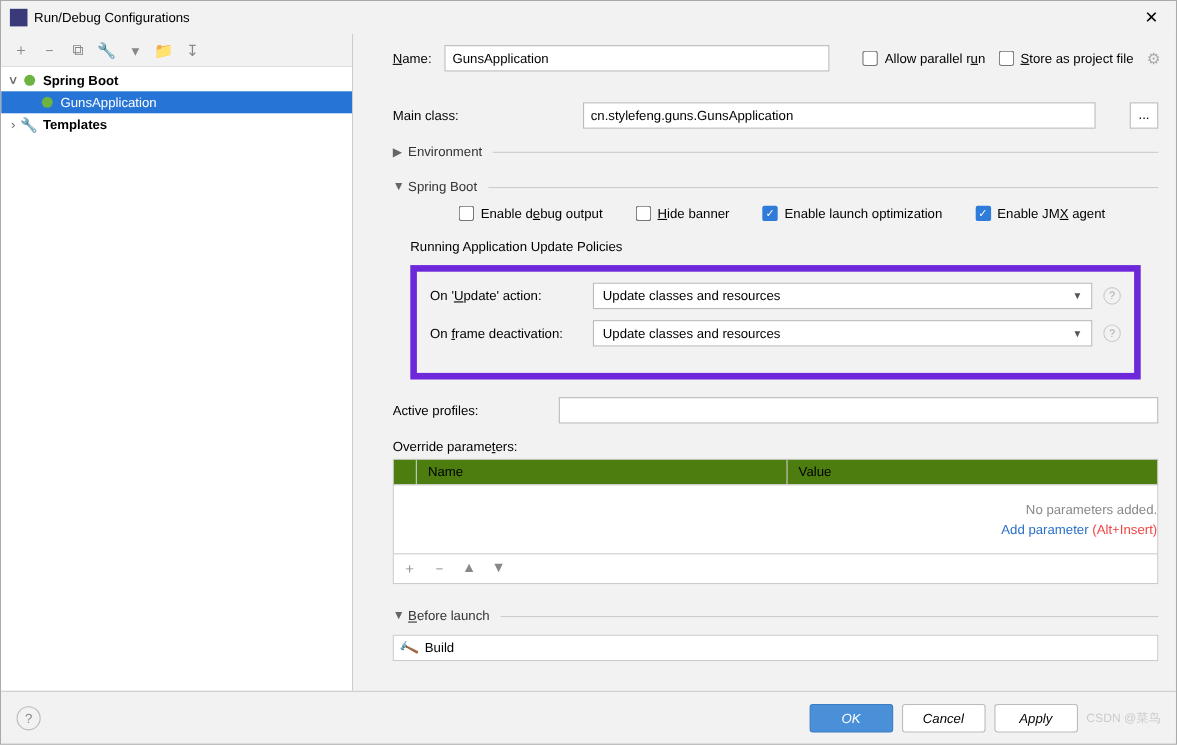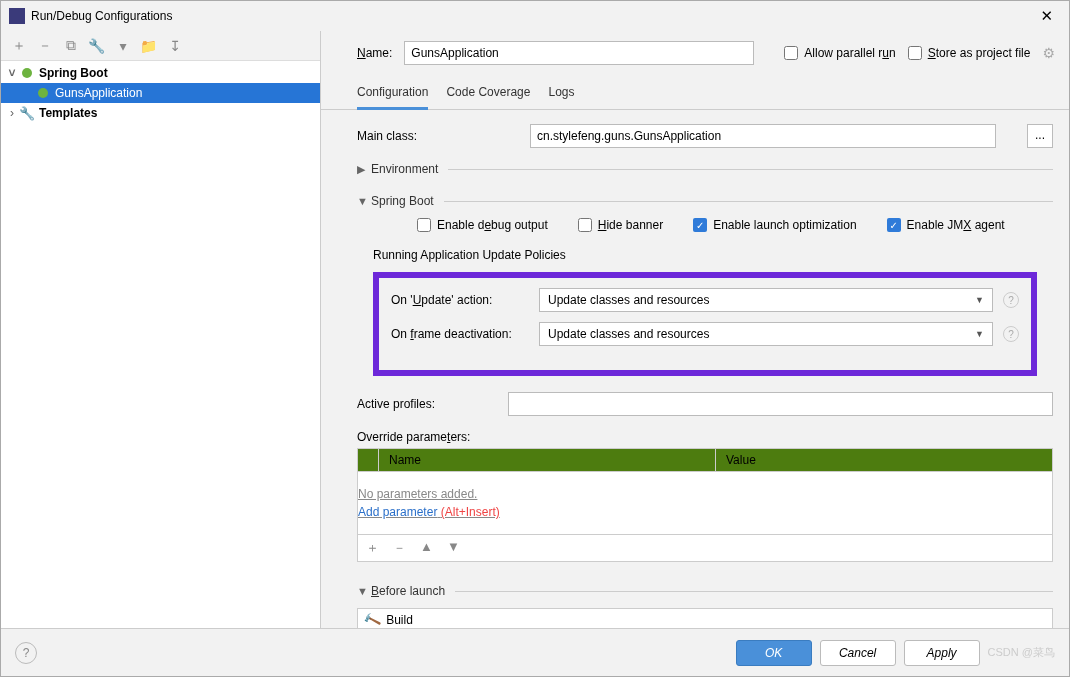--- a/index.html
+++ b/index.html
@@ -56,21 +56,21 @@
 .dropdown { flex: 1; height: 24px; border: 1px solid #bbb; background: #fff; display: flex; align-items: center; padding: 0 8px; justify-content: space-between; cursor: pointer; }
 .dropdown .dd-arrow { font-size: 9px; color: #555; }
 .helpico { width: 16px; height: 16px; border: 1px solid #ccc; border-radius: 50%; color: #aaa; font-size: 10px; display: flex; align-items: center; justify-content: center; }
 .profiles-input { flex: 1; }
 .tablebox { border: 1px solid #ccc; background: #fff; margin-top: 4px; }
 .tablehdr { display: flex; border-bottom: 1px solid #ccc; background: #4d7c0f; }
 .tablehdr .th { padding: 4px 10px; border-right: 1px solid #ccc; }
 .tablehdr .th.sm { width: 20px; }
 .tablehdr .th.name { flex: 1; }
 .tablehdr .th.value { flex: 1; border-right: none; }
-.tablebody { height: 62px; display: flex; flex-direction: column; align-items: flex-start; justify-content: center; gap: 4px; color: #888; text-decoration: underline; }
+.tablebody { height: 62px; display: flex; flex-direction: column; align-items: flex-end; justify-content: center; gap: 4px; color: #888; }
 .tablebody .link { color: #2a6fc9; cursor: pointer; }
 .tablebody .shortcut { color: #ef4444; }
 .tabletoolbar { display: flex; gap: 14px; padding: 4px 8px; border-top: 1px solid #ccc; color: #888; }
 .tabletoolbar span { cursor: pointer; font-size: 13px; }
 .before-launch { margin-top: 22px; }
 .beforebox { margin-top: 6px; }
 .build-row { display: flex; align-items: center; gap: 6px; border: 1px solid #ccc; background: #fff; height: 24px; padding: 0 6px; }
 .build-row .hammer { color: #3a8a3a; font-size: 13px; transform: rotate(-20deg); }
 
 .footer { height: 48px; border-top: 1px solid #ccc; background: #f2f2f2; display: flex; align-items: center; padding: 0 14px; }
@@ -128,25 +128,20 @@
         <input type="checkbox" style="">
         <span>Allow parallel r<span class="underline">u</span>n</span>
       </label>
       <label class="chk">
         <input type="checkbox" style="">
         <span><span class="underline">S</span>tore as project file</span>
       </label>
       <span class="gearico">⚙</span>
     </div>
 
-    <div class="tabs">
-      <div class="tab active">Configuration</div>
-      <div class="tab">Code Coverage</div>
-      <div class="tab">Logs</div>
-    </div>
 
     <div class="form">
       <div class="row">
         <span class="lbl">Main class:</span>
         <input class="txtfield mainclass-input" value="cn.stylefeng.guns.GunsApplication" style="">
         <div class="dotbtn">...</div>
       </div>
 
       <div class="section-hdr">
         <span class="tri">▶</span>

